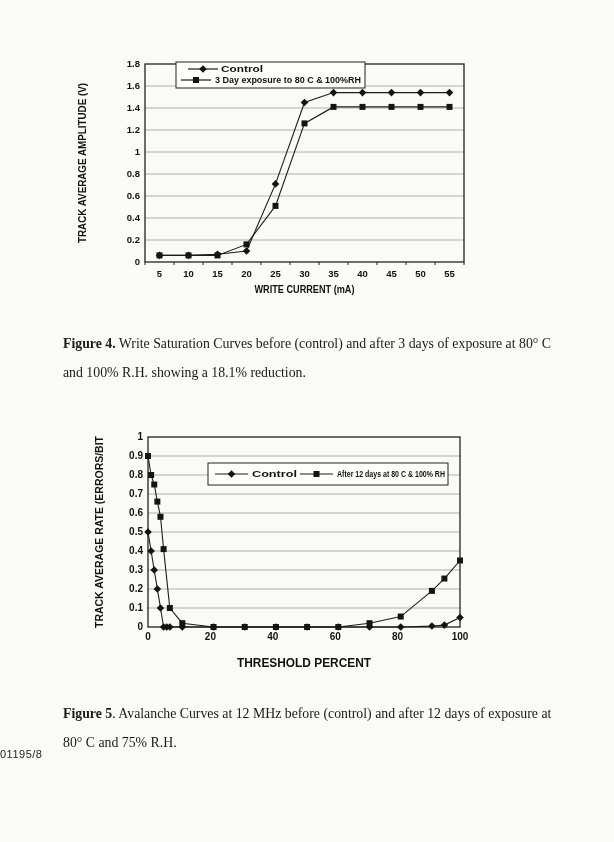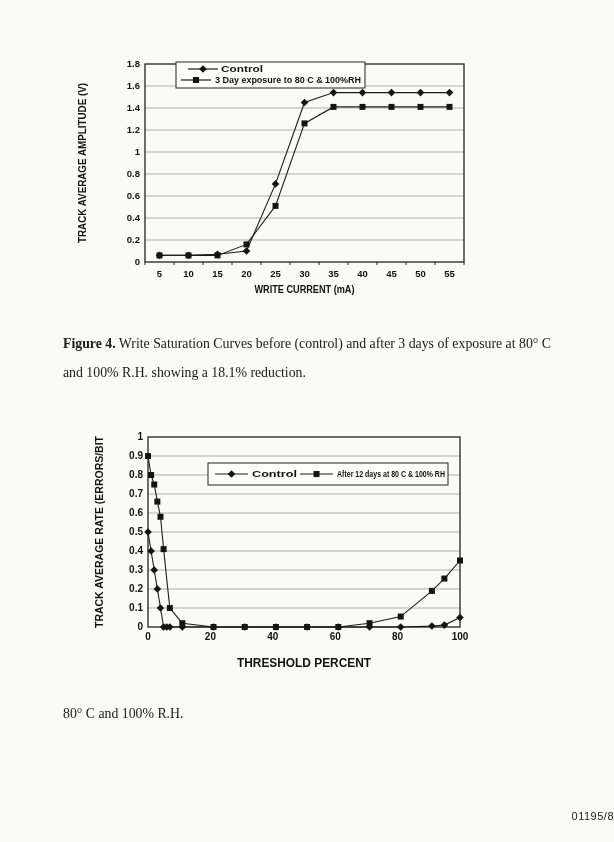--- a/index.html
+++ b/index.html
@@ -13,22 +13,22 @@
   }
   .chart-figure{position:absolute;margin:0;}
   .chart-figure svg{display:block;}
   svg text{font-family:"Liberation Sans", sans-serif;font-weight:bold;fill:#111;}
   .caption{
     position:absolute;left:63px;width:505px;
     font-size:13.8px;line-height:29px;margin:0;
   }
   .caption .cap-line{display:block;}
   .footer{
-    position:absolute;left:0;top:810px;width:100%;
-    text-align:right;
+    position:absolute;left:0;top:748px;width:100%;
+    text-align:left;
     font-family:"Liberation Sans", sans-serif;
     font-size:11px;color:#222;letter-spacing:0.5px;
   }
 </style>
 </head>
 <body>
 
 <div class="page">
 
   <figure class="chart-figure" style="left:60px;top:52px;">
@@ -224,18 +224,19 @@
           <g>
             <line x1="240" y1="49" x2="273" y2="49" stroke="#1c1c1c" stroke-width="1.2"></line>
             <rect x="253.5" y="46" width="6" height="6" fill="#141414"></rect>
             <text x="277" y="52.2" font-size="9" textLength="108" lengthAdjust="spacingAndGlyphs">After 12 days at 80 C &amp; 100% RH</text>
           </g>
         </g>
       </svg>
   </figure>
 
   <p class="caption" style="top:699px;">
-    <span class="cap-line">80° C and 100% R.H.</span>
+    <span class="cap-line"><b>Figure 5</b><span>. Avalanche Curves at 12 MHz before (control) and after 12 days of exposure at</span></span>
+    <span class="cap-line">80° C and 75% R.H.</span>
   </p>
 
   <div class="footer">01195/8</div>
 
 </div>
 
 </body></html>

